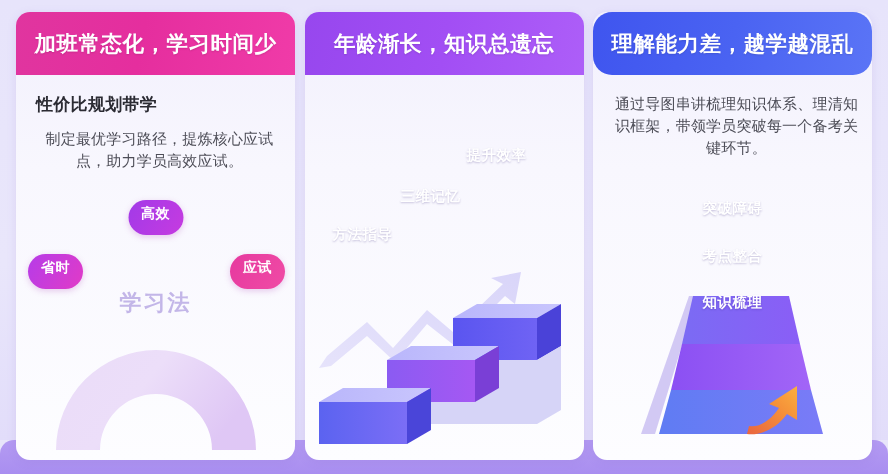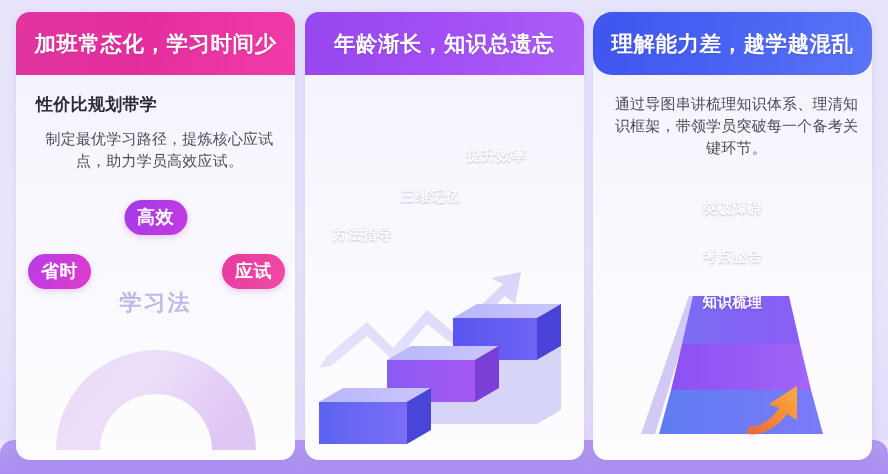--- a/index.html
+++ b/index.html
@@ -97,24 +97,24 @@
     position: relative;
     flex: 1 1 auto;
     margin-top: 4px;
   }
   .graphic svg { display: block; width: 100%; height: 100%; }
 
   
   .pill {
     position: absolute;
     color: #fff;
-    font-size: 18px;
+    font-size: 14px;
     font-weight: bold;
     border-radius: 999px;
-    padding: 5px 13px 6px 13px;
+    padding: 5px 13px 12px 13px;
     white-space: nowrap;
     letter-spacing: .5px;
     box-shadow: 0 2px 6px rgba(170, 60, 180, .25);
   }
   .pill-top  { left: 50%; transform: translateX(-50%); top: 24px;
                background: linear-gradient(120deg, #a23ae8 0%, #c63be0 100%); }
   .pill-left { left: 12px; top: 78px;
                background: linear-gradient(120deg, #b63ce8 0%, #e13bc7 100%); }
   .pill-right{ right: 10px; top: 78px;
                background: linear-gradient(120deg, #e6399f 0%, #f04ba5 100%); }

